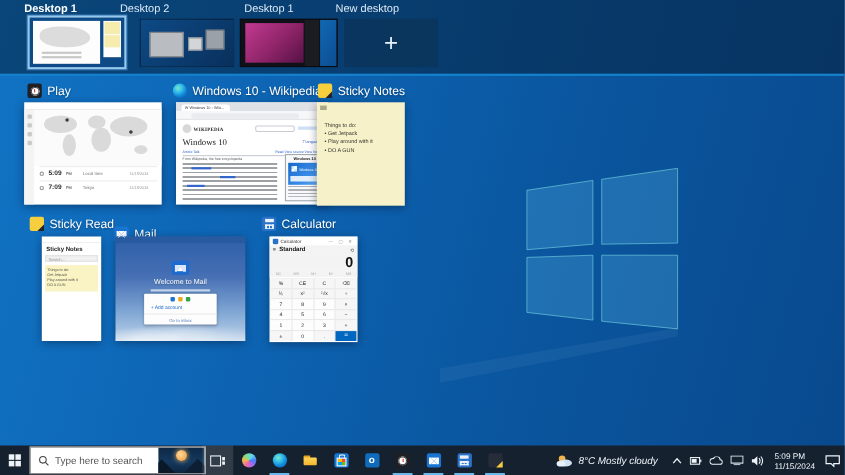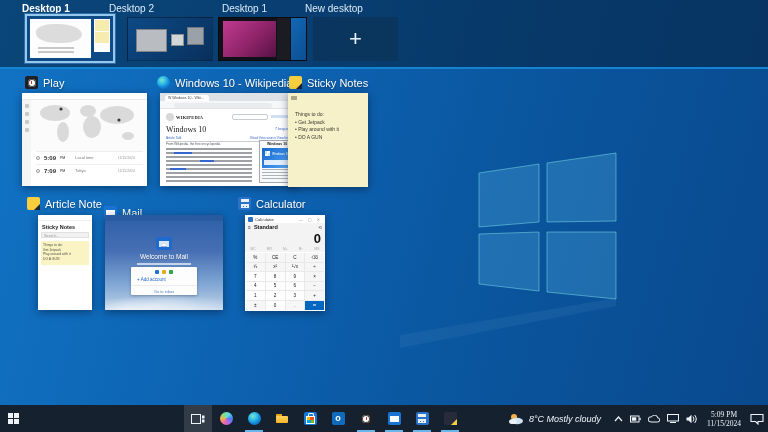--- a/index.html
+++ b/index.html
@@ -188,21 +188,21 @@
   .tb-bing .mtn2 { position:absolute; right:-8px; bottom:-10px; width:24px; height:18px; background:#0e1f33; transform:rotate(45deg); }
   .tb-icons { position:absolute; left:184px; top:0; height:27px; display:flex; }
   .tbi { width:28px; height:27px; display:flex; align-items:center; justify-content:center; position:relative; cursor:pointer; }
   .tbi.open:after { content:""; position:absolute; bottom:0; left:5px; right:5px; height:2px; background:#69b6ea; }
   .tbi.tv { background:rgba(255,255,255,.12); }
   .tbi .appico { width:13px; height:13px; }
   .tray { position:absolute; right:4px; top:0; height:27px; display:flex; align-items:center; gap:7px; }
   .tray .wx { display:flex; align-items:center; gap:5px; margin-right:6px; }
   .tray .wx .t { color:#eef4fa; font-size:9px; white-space:nowrap;font-style:italic; }
   .tray svg { display:block; }
-  .tb-clock { text-align:center; color:#eef4fa; font-size:7.5px; line-height:9px; margin:0 2px;font-family:Liberation Serif, serif; }
+  .tb-clock { color:#eef4fa; font-size:7.5px; line-height:9px; margin:0 2px; }
 
   .hdr, .card, .dt, .newdt, .tbi { cursor:pointer; }
 </style>
 </head>
 <body>
 
 <div class="screen">
 
   <svg class="logo-svg" viewBox="0 0 768 432">
     <g fill="rgba(86,175,225,0.30)" stroke="rgba(130,230,235,0.55)" stroke-width="0.9">
@@ -338,21 +338,21 @@
     <div class="sn-lines">
         <span>Things to do:</span>
         <span>• Get Jetpack</span>
         <span>• Play around with it</span>
         <span>• DO A GUN</span>
       </div>
   </div>
 
   <div class="hdr" style="left:27px;top:197px">
     <span class="appico i-sticky"></span>
-    <span class="t">Article Note</span>
+    <span class="t">Sticky Read</span>
   </div>
   <div class="hdr" style="left:104px;top:206px">
     <span class="appico i-mail"></span>
     <span class="t">Mail</span>
   </div>
   <div class="hdr" style="left:238px;top:197px">
     <span class="appico i-calc"></span>
     <span class="t">Calculator</span>
   </div>
 
@@ -438,20 +438,32 @@
   <div class="taskbar">
     <div class="tb-start">
       <span class="winflag">
           <i></i>
           <i></i>
           <i></i>
           <i></i>
         </span>
     </div>
 
+    <div class="tb-search">
+      <svg class="mag" width="10" height="10" viewBox="0 0 10 10">
+        <circle cx="4" cy="4" r="3" fill="none" stroke="#444" stroke-width="1"></circle>
+        <line x1="6.3" y1="6.3" x2="9" y2="9" stroke="#444" stroke-width="1"></line>
+      </svg>
+      <span class="ph">Type here to search</span>
+      <span class="tb-bing">
+        <span class="moon"></span>
+          <span class="mtn1"></span>
+          <span class="mtn2"></span>
+      </span>
+    </div>
 
     <div class="tb-icons">
       <div class="tbi tv">
         <svg width="14" height="12" viewBox="0 0 14 12">
           <rect x="0.5" y="1.5" width="9" height="9" fill="none" stroke="#eef3f8" stroke-width="1"></rect>
           <rect x="11" y="2.5" width="2.5" height="3" fill="#eef3f8"></rect>
           <rect x="11" y="6.5" width="2.5" height="3" fill="#eef3f8"></rect>
         </svg>
       </div>
       <div class="tbi">

